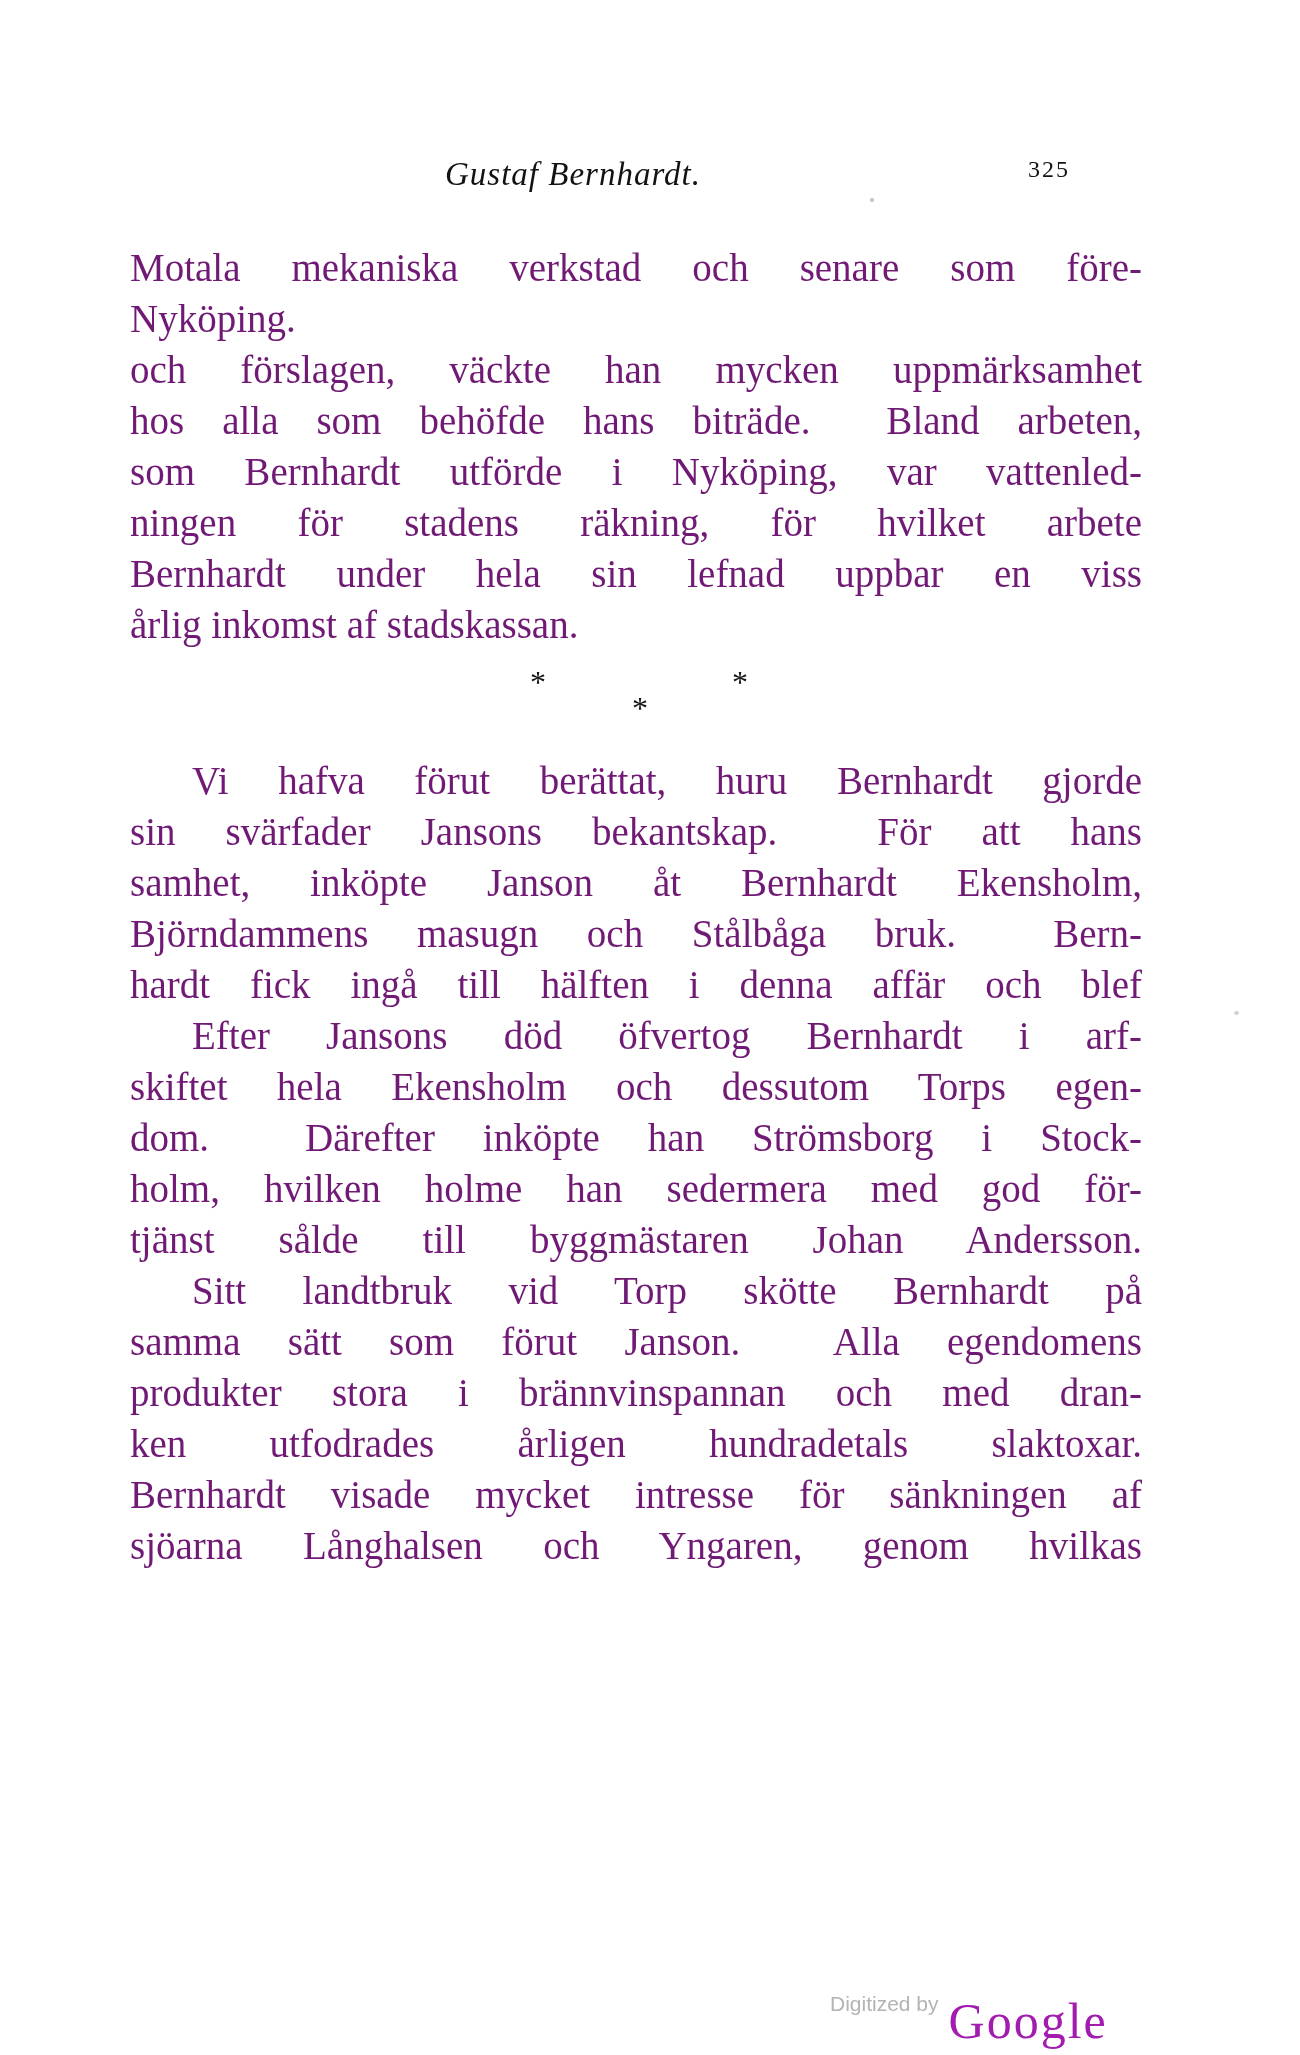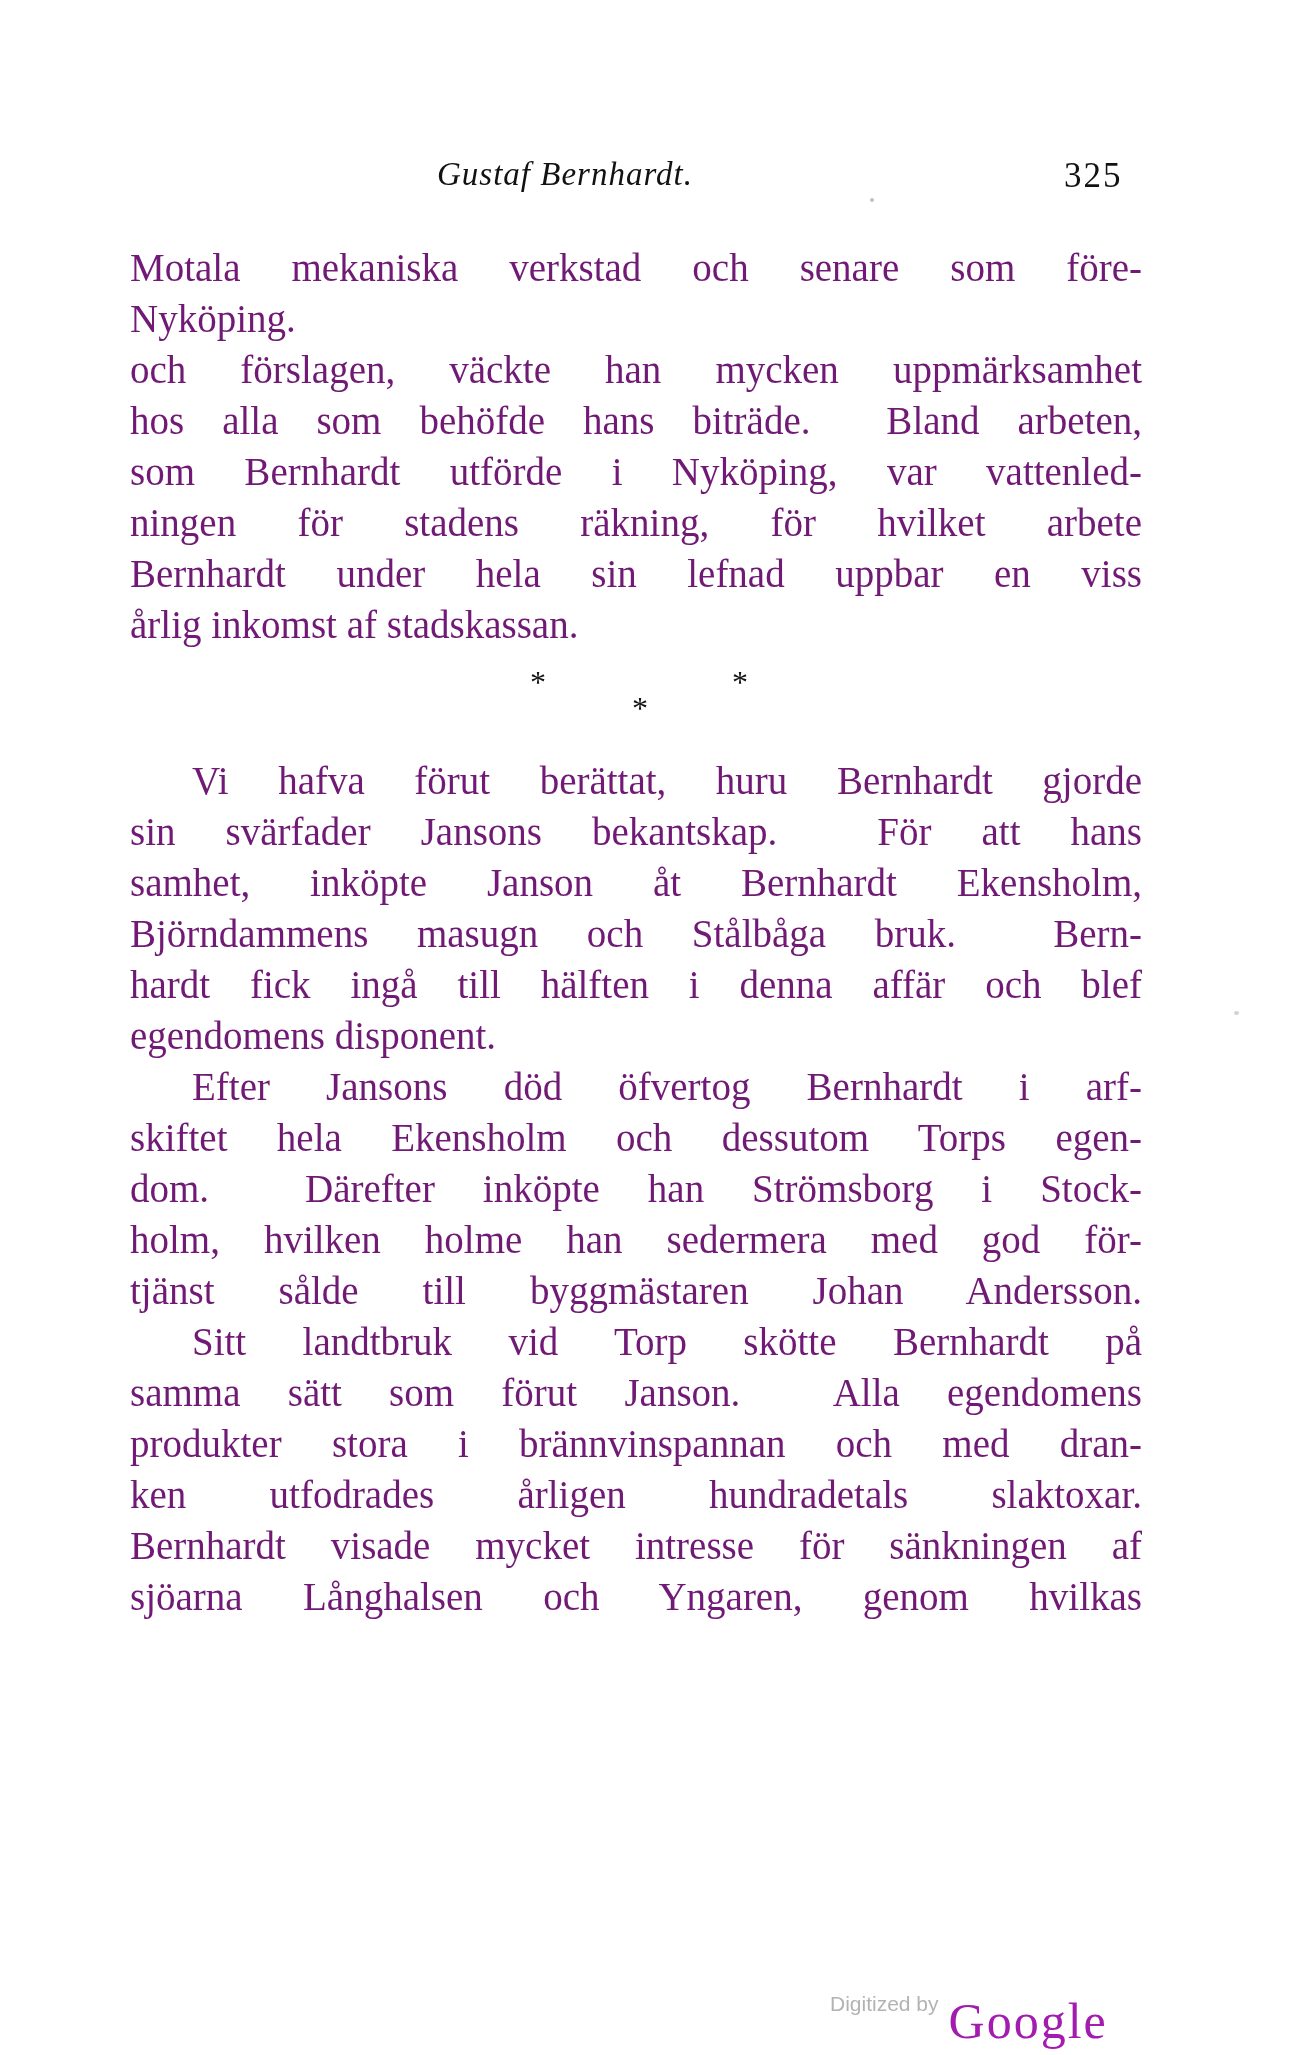--- a/index.html
+++ b/index.html
@@ -8,30 +8,30 @@
     background:#ffffff;
     position:relative;
     font-family:"Liberation Serif","DejaVu Serif",serif;
     color:#141414;
     overflow:hidden;
   }
   .page{position:absolute;inset:0;background:#ffffff;}
 
   
   .header-title{
-    position:absolute;left:0;top:156px;width:1130px;
+    position:absolute;left:8px;top:156px;width:1130px;
     text-align:center;
     font-style:italic;
     font-size:33px;
     letter-spacing:1px;
     color:#121212;
   }
   .page-number{
-    position:absolute;left:1064px;top:156px;
-    font-size:35px;
+    position:absolute;left:1028px;top:156px;
+    font-size:24px;
     letter-spacing:2px;
     color:#121212;
     font-family:Liberation Serif, serif;
   }
 
   
   .text-block{
     position:absolute;left:130px;top:242px;width:1012px;
   }
   .line{
@@ -110,21 +110,20 @@
       <span class="ast ast-left">*</span>
       <span class="ast ast-right">*</span>
       <span class="ast ast-bottom">*</span>
     </div>
 
     <div class="line indent">Vi hafva förut berättat, huru Bernhardt gjorde</div>
     <div class="line">sin svärfader Jansons bekantskap.&nbsp; För att hans</div>
     <div class="line">samhet, inköpte Janson åt Bernhardt Ekensholm,</div>
     <div class="line">Björndammens masugn och Stålbåga bruk.&nbsp; Bern-</div>
     <div class="line">hardt fick ingå till hälften i denna affär och blef</div>
-    <div class="line para-end">egendomens disponent.</div>
     <div class="line indent">Efter Jansons död öfvertog Bernhardt i arf-</div>
     <div class="line">skiftet hela Ekensholm och dessutom Torps egen-</div>
     <div class="line">dom.&nbsp; Därefter inköpte han Strömsborg i Stock-</div>
     <div class="line">holm, hvilken holme han sedermera med god för-</div>
     <div class="line">tjänst sålde till byggmästaren Johan Andersson.</div>
     <div class="line indent">Sitt landtbruk vid Torp skötte Bernhardt på</div>
     <div class="line">samma sätt som förut Janson.&nbsp; Alla egendomens</div>
     <div class="line">produkter stora i brännvinspannan och med dran-</div>
     <div class="line">ken utfodrades årligen hundradetals slaktoxar.</div>
     <div class="line">Bernhardt visade mycket intresse för sänkningen af</div>

